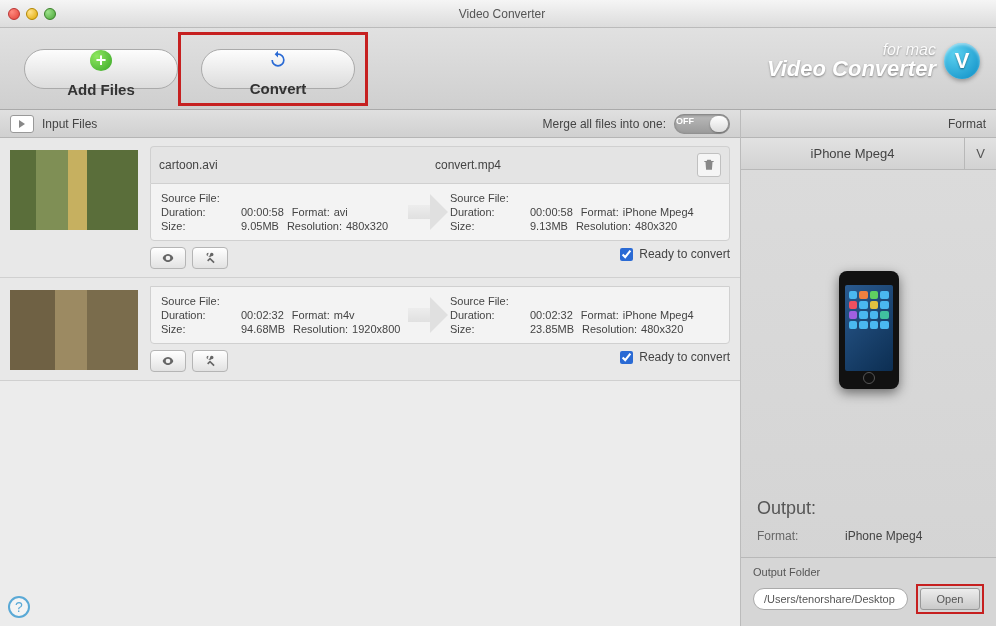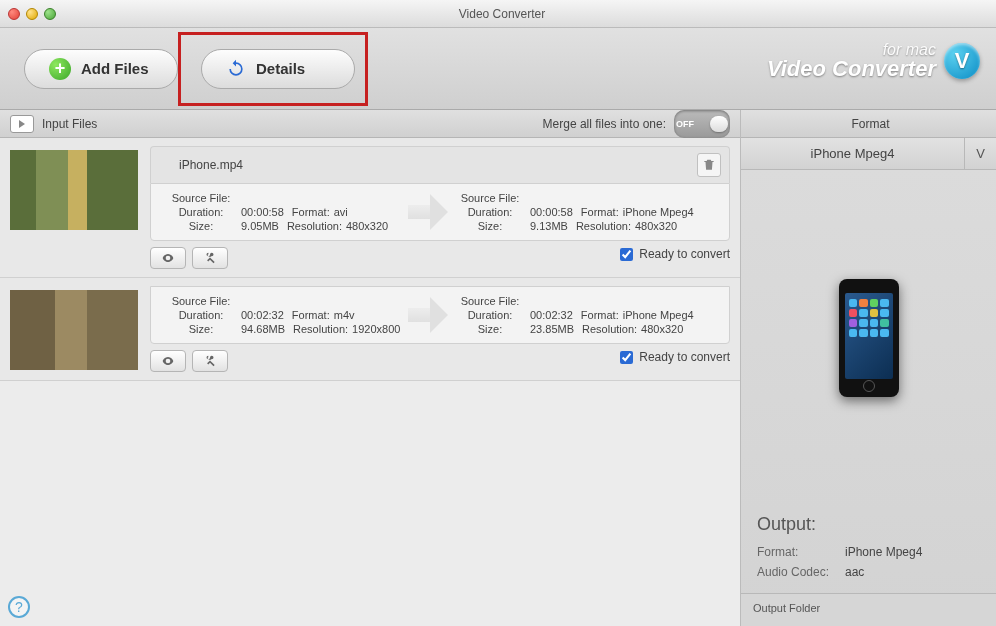--- a/index.html
+++ b/index.html
@@ -7,21 +7,21 @@
 
 .title-bar { height: 28px; background: linear-gradient(#f5f5f5, #dcdcdc); border-bottom: 1px solid #bbb; display: flex; align-items: center; padding: 0 8px; }
 .traffic-lights { display: flex; gap: 6px; }
 .traffic-light { width: 12px; height: 12px; border-radius: 50%; }
 .tl-red { background: radial-gradient(circle at 30% 30%, #ff8a7f, #e24137); border: 1px solid #b33; }
 .tl-yellow { background: radial-gradient(circle at 30% 30%, #ffe28b, #e0a800); border: 1px solid #b38600; }
 .tl-green { background: radial-gradient(circle at 30% 30%, #9de28b, #4aa637); border: 1px solid #3a8029; }
 .title-text { flex: 1; text-align: center; font-size: 12px; color: #555; margin-right: 40px; }
 
 .toolbar { height: 82px; background: linear-gradient(#e1e1e1, #cfcfcf); border-bottom: 1px solid #aaa; display: flex; align-items: center; padding: 0 24px; position: relative; }
-.pill-btn { height: 40px; padding: 0 24px; border-radius: 20px; background: linear-gradient(#fdfdfd, #dcdcdc); border: 1px solid #aaa; display: flex; align-items: center; gap: 10px; font-size: 15px; font-weight: 600; cursor: pointer; color: #333; }
+.pill-btn { height: 40px; padding: 0 24px; border-radius: 20px; background: linear-gradient(#fdfdfd, #dcdcdc); border: 1px solid #aaa; display: flex; align-items: center; gap: 10px; font-size: 15px; font-weight: 600; cursor: pointer; color: #333; flex-direction: column; }
 .pill-btn:first-child { width: 154px; }
 .highlight-red { border: 3px solid #c62020; padding: 14px 10px 14px 20px; margin-left: 0; }
 .convert-btn { width: 150px; }
 .add-icon { width: 22px; height: 22px; border-radius: 50%; background: radial-gradient(circle at 30% 30%, #8ee85f, #3aa628); display: flex; align-items: center; justify-content: center; }
 .add-icon::before { content: "+"; color: #fff; font-weight: bold; font-size: 18px; }
 .convert-icon { width: 20px; height: 20px; display:flex; align-items:center; justify-content:center; }
 .convert-icon svg { width:20px; height:20px; }
 
 .brand { position: absolute; right: 16px; top: 14px; text-align: right; color: #fff; text-shadow: 0 1px 2px rgba(0,0,0,.4); display:flex; align-items:center; gap:8px; }
 .brand-text { display:flex; flex-direction:column; align-items:flex-end; line-height:1; }
@@ -29,53 +29,53 @@
 .brand-main { font-size: 22px; font-weight: 600; font-style: italic; }
 .brand-badge { width:36px; height:36px; border-radius:50%; background: radial-gradient(circle at 30% 30%, #5bd1f0, #0a8bc4); display:flex; align-items:center; justify-content:center; color:#fff; font-weight:bold; font-size:22px; box-shadow: 0 2px 4px rgba(0,0,0,.3), inset 0 2px 3px rgba(255,255,255,.5); }
 
 .content { display: flex; height: calc(626px - 28px - 82px); }
 
 .left { flex: 1; display: flex; flex-direction: column; border-right: 1px solid #bbb; }
 .subbar { height: 28px; background: linear-gradient(#e0e0e0, #d0d0d0); border-bottom: 1px solid #b5b5b5; display: flex; align-items: center; padding: 0 10px; font-size: 12px; color: #444; }
 .subbar .play-box { width: 24px; height: 18px; border: 1px solid #999; border-radius: 3px; background:#fff; display:flex; align-items:center; justify-content:center; margin-right:8px;}
 .subbar .play-box::before { content:""; border-left: 6px solid #888; border-top: 4px solid transparent; border-bottom: 4px solid transparent; }
 .subbar-spacer { flex: 1; }
-.toggle { width: 56px; height: 28px; border-radius: 10px; background: linear-gradient(#bbb,#999); display:flex; align-items:center; justify-content:flex-end; padding:2px; margin-left:8px; box-shadow: inset 0 1px 3px rgba(0,0,0,.4);}
+.toggle { width: 56px; height: 20px; border-radius: 10px; background: linear-gradient(#bbb,#999); display:flex; align-items:flex-start; justify-content:flex-end; padding:2px; margin-left:8px; box-shadow: inset 0 1px 3px rgba(0,0,0,.4);}
 .toggle-knob { width:18px; height:16px; border-radius:8px; background: linear-gradient(#fff,#ddd); box-shadow: 0 1px 2px rgba(0,0,0,.3);}
 .toggle-label { position:absolute; font-size:9px; color:#fff; transform: translateX(-34px); font-weight:bold;}
 
 .file-list { flex: 1; background: #ececec; overflow: auto; }
 
 .file-row { display:flex; background:#e8e8e8; border-bottom:1px solid #d0d0d0; padding:8px 10px; gap:12px; position:relative; }
 .thumb { width: 128px; height: 80px; background:#000; flex-shrink:0; margin-top:4px; }
 
 .file-info { flex:1; display:flex; flex-direction:column; }
 .file-header { display:flex; align-items:center; font-size:12px; color:#444; padding:6px 8px; border:1px solid #d0d0d0; border-bottom:none; border-radius:4px 4px 0 0; background:#e4e4e4;}
 .file-header .fname { flex:1; }
 .file-header .fname2 { flex:1; margin-left:20px;}
 .delete-btn { width:24px; height:24px; border:1px solid #c0c0c0; border-radius:3px; background:#f5f5f5; display:flex; align-items:center; justify-content:center; cursor:pointer; margin-left:6px;}
 .delete-btn svg { width:14px; height:14px; }
 
 .info-box { display:flex; border:1px solid #d0d0d0; border-radius:0 0 4px 4px; background:#f3f3f3; font-size:11px; color:#444; position:relative;}
 .info-col { flex:1; padding:6px 10px; }
-.info-col .row { display:flex; margin:2px 0;text-align:center; }
+.info-col .row { display:flex; margin:2px 0; }
 .info-col .row span:first-child { min-width:80px; }
 .arrow { position:absolute; left:48%; top:50%; transform: translate(-50%,-50%); width:40px; height:36px; opacity:.5;}
 .arrow::before { content:""; position:absolute; left:0; top:11px; width:22px; height:14px; background: linear-gradient(#e8e8e8,#cfcfcf);}
 .arrow::after { content:""; position:absolute; left:22px; top:0; border-left:18px solid #cfcfcf; border-top:18px solid transparent; border-bottom:18px solid transparent;}
 
 .mini-btns { display:flex; align-items:flex-start; gap:6px; margin-top:6px;}
 .mini-btn { width:36px; height:22px; border:1px solid #b5b5b5; border-radius:4px; background: linear-gradient(#fff,#e2e2e2); display:flex; align-items:center; justify-content:center; cursor:pointer;}
 .mini-btn svg { width:14px; height:14px; }
 .mini-spacer { flex:1; }
 .ready { display:flex; align-items:center; gap:6px; font-size:12px; color:#444;}
 .ready input { accent-color:#2a6ad4; }
 
 .right { width: 255px; background: linear-gradient(#dcdcdc,#d3d3d3); display:flex; flex-direction:column; }
-.right .subbar { justify-content:center; padding-left:14px;}
+.right .subbar { justify-content:flex-end; padding-left:14px;}
 .format-header { height:32px; background: linear-gradient(#e2e2e2,#d2d2d2); border-bottom:1px solid #b8b8b8; display:flex; }
 .format-header .fl { flex:1; text-align:center; font-size:13px; color:#444; line-height:32px;}
 .format-header .fv { width:32px; border-left:1px solid #b8b8b8; text-align:center; line-height:32px; font-size:13px; color:#555;}
 .device-preview { flex:1; display:flex; align-items:center; justify-content:center; min-height:200px;}
 .iphone { width:60px; height:118px; background:#111; border-radius:8px; position:relative; box-shadow: 0 4px 12px rgba(0,0,0,.5);}
 .iphone::before { content:""; position:absolute; top:14px; left:6px; right:6px; bottom:18px; background: linear-gradient(135deg,#2a5a8f,#0c2e52); border-radius:2px; background-image:
  linear-gradient(135deg,#2a5a8f,#0c2e52),
  repeating-linear-gradient(0deg, transparent 0, transparent 10px, rgba(255,255,255,.08) 10px, rgba(255,255,255,.08) 11px),
  repeating-linear-gradient(90deg, transparent 0, transparent 10px, rgba(255,255,255,.08) 10px, rgba(255,255,255,.08) 11px);
  background-blend-mode: normal;
@@ -121,21 +121,21 @@
     <span class="add-icon"></span>
     <span>Add Files</span>
   </button>
   <div class="highlight-red">
     <button class="pill-btn convert-btn">
       <span class="convert-icon">
         <svg viewBox="0 0 24 24">
             <path fill="#2a6ad4" d="M12 4V1L8 5l4 4V6a6 6 0 1 1-6 6H4a8 8 0 1 0 8-8z"></path>
           </svg>
       </span>
-      <span>Details</span>
+      <span>Convert</span>
     </button>
   </div>
   <div class="brand">
     <div class="brand-text">
       <span class="brand-sub">for mac</span>
       <span class="brand-main">Video Converter</span>
     </div>
     <span class="brand-badge">V</span>
   </div>
 </div>
@@ -152,21 +152,22 @@
         <div class="toggle-knob"></div>
       </div>
     </div>
 
     <div class="file-list">
 
       <div class="file-row">
         <div class="thumb thumb1"></div>
         <div class="file-info">
           <div class="file-header">
-            <span class="fname2">iPhone.mp4</span>
+            <span class="fname">cartoon.avi</span>
+            <span class="fname2">convert.mp4</span>
             <span class="delete-btn">
               <svg viewBox="0 0 24 24">
                   <path fill="#888" d="M6 7h12l-1 13H7L6 7zm3-4h6l1 2h4v2H4V5h4l1-2z"></path>
                 </svg>
             </span>
           </div>
           <div class="info-box">
             <div class="info-col">
               <div class="row">
                   <span>Source File:</span>
@@ -315,24 +316,28 @@
             <i></i>
           </div>
       </div>
     </div>
     <div class="details">
       <h3>Output:</h3>
       <div class="drow">
           <span>Format:</span>
           <span>iPhone Mpeg4</span>
         </div>
-      <div class="drow">
-          <span>Audio Codec:</span>
-          <span>aac</span>
-        </div>
     </div>
     <div class="output">
       <span>Output Folder</span>
+      <div class="output-row">
+        <div class="output-path">
+          <span>/Users/tenorshare/Desktop</span>
+        </div>
+        <div class="open-wrap">
+          <button class="open-btn">Open</button>
+        </div>
+      </div>
     </div>
   </div>
 </div>
 
 <div class="help">?</div>
 
 </body></html>

